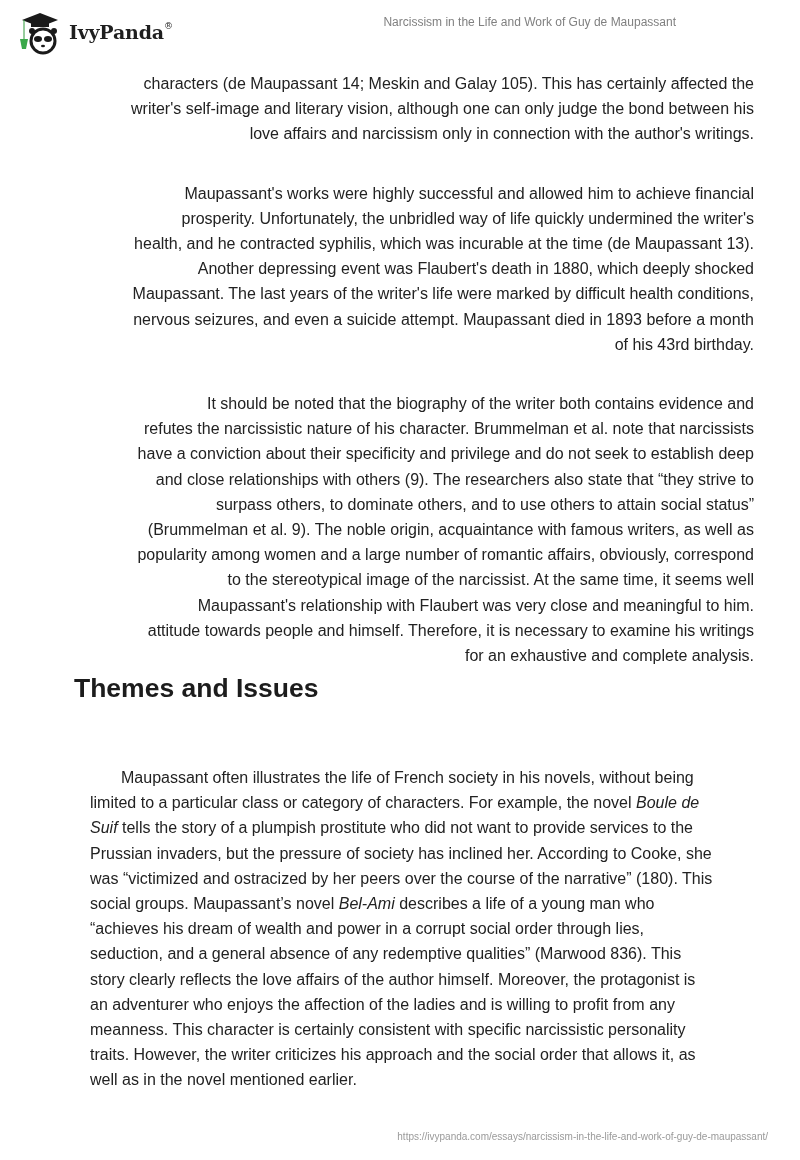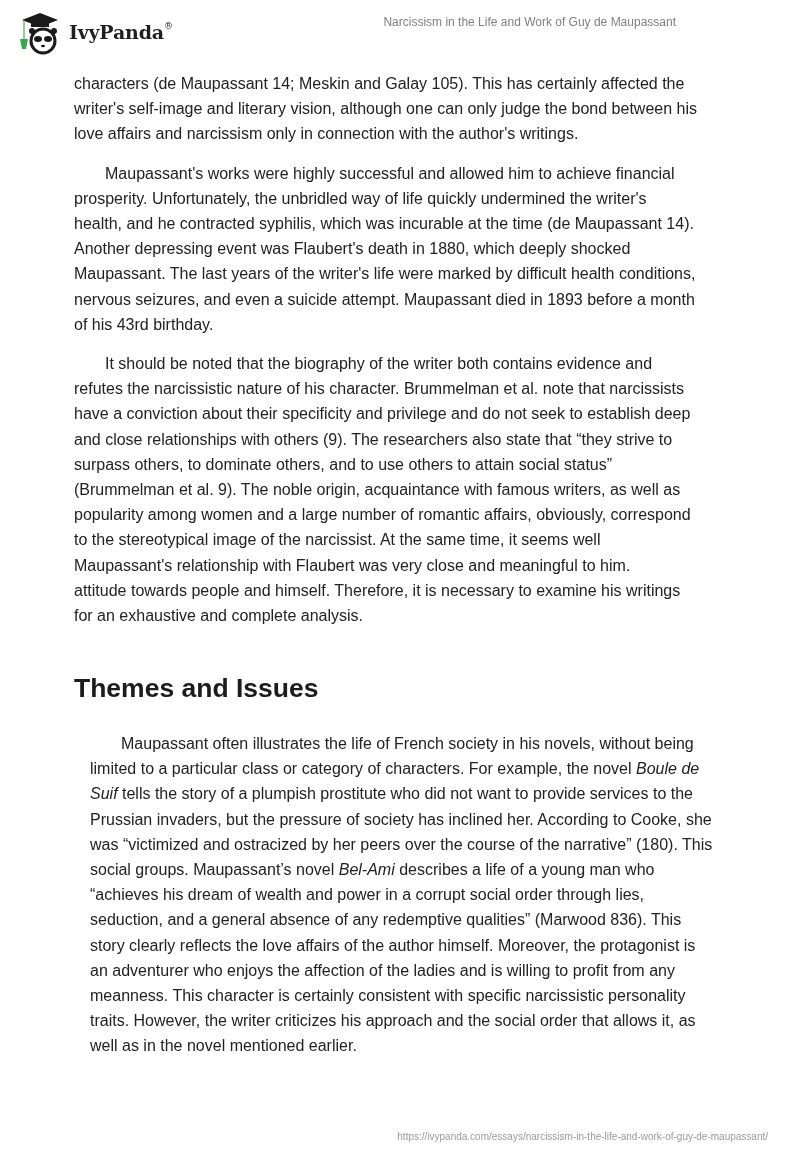--- a/index.html
+++ b/index.html
@@ -5,28 +5,28 @@
   html, body { margin: 0; padding: 0; background: #ffffff; }
   body { width: 800px; height: 1160px; position: relative; overflow: hidden;
          font-family: "Liberation Sans", sans-serif; color: #222222; }
   .header { position: absolute; left: 0; top: 0; width: 708px; height: 62px; }
   .logo { position: absolute; left: 18px; top: 9px; display: flex; align-items: center; }
   .logo svg { display: block; }
   .brand { font-family: "DejaVu Serif", "Liberation Serif", serif; font-weight: bold;
            font-size: 19px; color: #1f1f1f; margin-left: 7px; letter-spacing: -0.2px; }
   .brand sup { font-size: 9px; font-weight: normal; position: relative; top: -3px; }
   .doc-title { position: absolute; right: 32px; top: 15px; font-size: 12px; color: #808080; }
-  .content { position: absolute; left: 74px; top: 71px; width: 680px; }
+  .content { position: absolute; left: 74px; top: 71px; width: 680px; text-align: right; }
   p { margin: 0; font-size: 16px; line-height: 25.2px; color: #222222; }
   p + p { margin-top: 14px; }
   h2 { font-size: 26.5px; font-weight: bold; color: #1c1c1c; margin: 0; line-height: 34px; }
   .h2wrap { position: absolute; left: 74px; top: 671px; }
   .content2 { position: absolute; left: 90px; top: 731px; width: 690px; }
   .line { display: block; white-space: nowrap; }
-  .first { padding-left: 31px; }
+  .first { padding-left: 31px; margin-top: 34px; }
   em { font-style: italic; }
   .footer-url { position: absolute; right: 32px; top: 1131px; font-size: 10px; color: #9a9a9a; }
 </style>
 </head>
 <body>
 
 <div class="header">
   <div class="logo">
     <svg width="44" height="46" viewBox="0 0 44 46">
       <polygon points="4,11 22,4 40,11 22,18" fill="#1a1a1a"></polygon>
@@ -47,21 +47,21 @@
 
 <div class="content">
   <p>
     <span class="line">characters (de Maupassant 14; Meskin and Galay 105). This has certainly affected the</span>
     <span class="line">writer's self-image and literary vision, although one can only judge the bond between his</span>
     <span class="line">love affairs and narcissism only in connection with the author's writings.</span>
   </p>
   <p>
     <span class="line first">Maupassant's works were highly successful and allowed him to achieve financial</span>
     <span class="line">prosperity. Unfortunately, the unbridled way of life quickly undermined the writer's</span>
-    <span class="line">health, and he contracted syphilis, which was incurable at the time (de Maupassant 14).</span>
+    <span class="line">health, and he contracted syphilis, which was incurable at the time (de Maupassant 13).</span>
     <span class="line">Another depressing event was Flaubert's death in 1880, which deeply shocked</span>
     <span class="line">Maupassant. The last years of the writer's life were marked by difficult health conditions,</span>
     <span class="line">nervous seizures, and even a suicide attempt. Maupassant died in 1893 before a month</span>
     <span class="line">of his 43rd birthday.</span>
   </p>
   <p>
     <span class="line first">It should be noted that the biography of the writer both contains evidence and</span>
     <span class="line">refutes the narcissistic nature of his character. Brummelman et al. note that narcissists</span>
     <span class="line">have a conviction about their specificity and privilege and do not seek to establish deep</span>
     <span class="line">and close relationships with others (9). The researchers also state that “they strive to</span>

